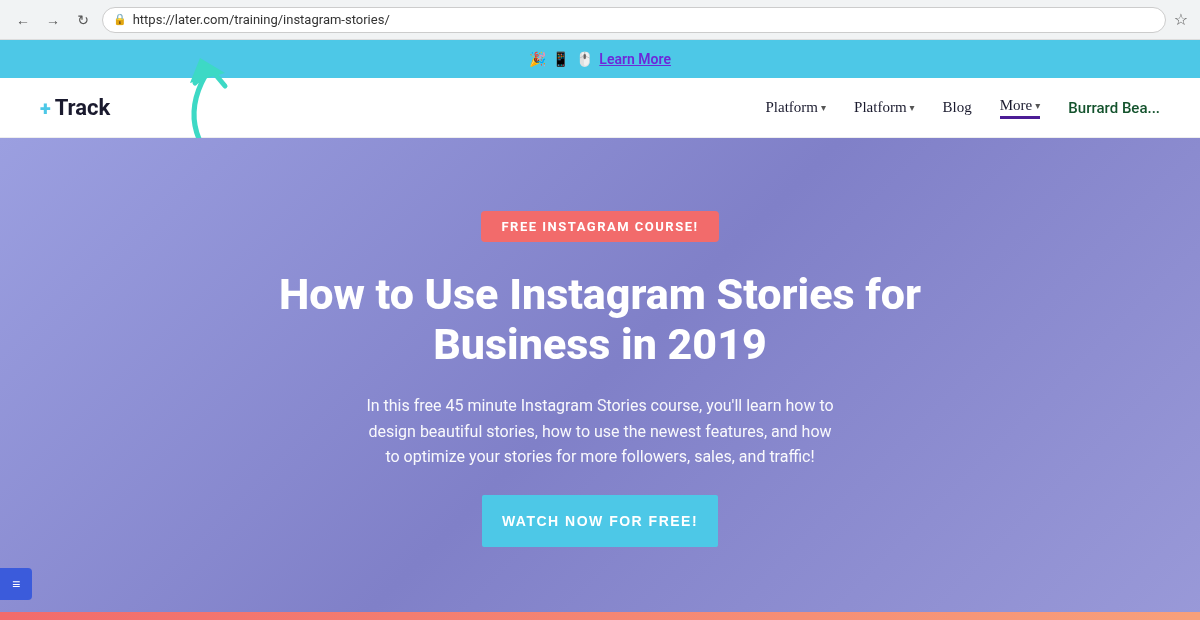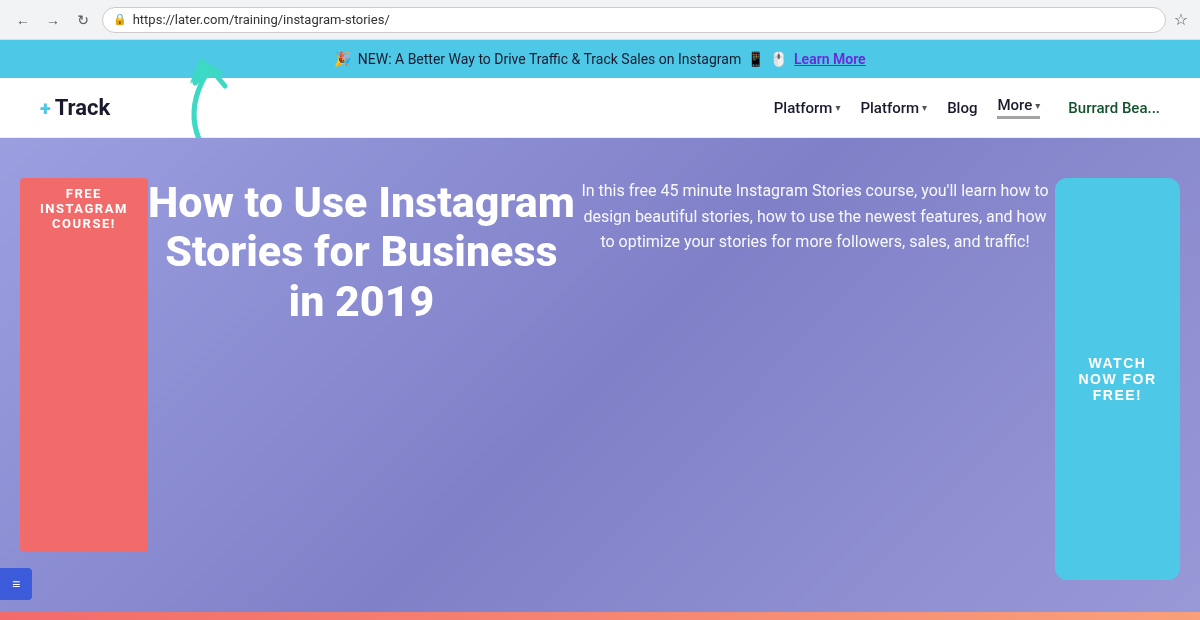--- a/index.html
+++ b/index.html
@@ -83,34 +83,35 @@
       margin-right: auto;
     }
     .logo-plus {
       color: #4dc8e7;
       font-size: 20px;
       font-weight: 900;
     }
     .nav-links {
       display: flex;
       align-items: center;
-      gap: 20px;
+      gap: 28px;
       list-style: none;
+      font-family: Liberation Serif, serif;
     }
     .nav-links li a {
       text-decoration: none;
       color: #1a1a2e;
       font-size: 15px;
       font-weight: 500;
       display: flex;
       align-items: center;
       gap: 3px;
     }
     .nav-links li a.active-underline {
-      border-bottom: 3px solid #a3a3a3;
+      border-bottom: 3px solid #4c1d95;
       padding-bottom: 2px;
     }
     .chevron {
       font-size: 10px;
       color: #555;
     }
     .nav-account {
       font-size: 15px;
       font-weight: 500;
       color: #14532d;
@@ -126,21 +127,22 @@
       height: 140px;
       pointer-events: none;
     }
 
     
     .hero {
       background: #8b8fcf;
       background: linear-gradient(135deg, #9b9fe0 0%, #8080c8 50%, #9999d8 100%);
       min-height: 482px;
       display: flex;
-      flex-direction: row;
+      flex-direction: column;
+      align-items: center;
       justify-content: center;
       padding: 40px 20px;
       text-align: center;
       position: relative;
       overflow: hidden;
     }
     .free-badge {
       background: #f26b6b;
       color: white;
       font-size: 13px;
@@ -168,21 +170,21 @@
       opacity: 0.95;
     }
     .cta-button {
       background: #4dc8e7;
       color: white;
       font-size: 14px;
       font-weight: 800;
       letter-spacing: 1.5px;
       padding: 18px 20px;
       border: none;
-      border-radius: 12px;
+      border-radius: 2px;
       cursor: pointer;
       text-transform: uppercase;
     }
 
     
     .bottom-bar {
       position: absolute;
       bottom: 0;
       left: 0;
       right: 0;
@@ -216,21 +218,20 @@
   <button class="browser-refresh-btn">↻</button>
   <div class="browser-address-bar">
     <span class="lock-icon">🔒</span>
     <span>https://later.com/training/instagram-stories/</span>
   </div>
   <span class="browser-star">☆</span>
 </div>
 
 <div class="announcement-bar">
   <span>🎉</span>
-  <span>NEW: A Better Way to Drive Traffic &amp; Track Sales on Instagram</span>
   <span>📱</span>
   <span>🖱️</span>
   <a href="#">Learn More</a>
 </div>
 
 <nav class="nav">
 
   <svg class="logo-arrow" viewBox="0 0 180 140" fill="none" xmlns="http://www.w3.org/2000/svg">
     <path d="M 90 130 Q 30 80 70 20 L 55 35 M 70 20 L 85 38" stroke="#3dd9c5" stroke-width="5" stroke-linecap="round" stroke-linejoin="round" fill="none"></path>
 

